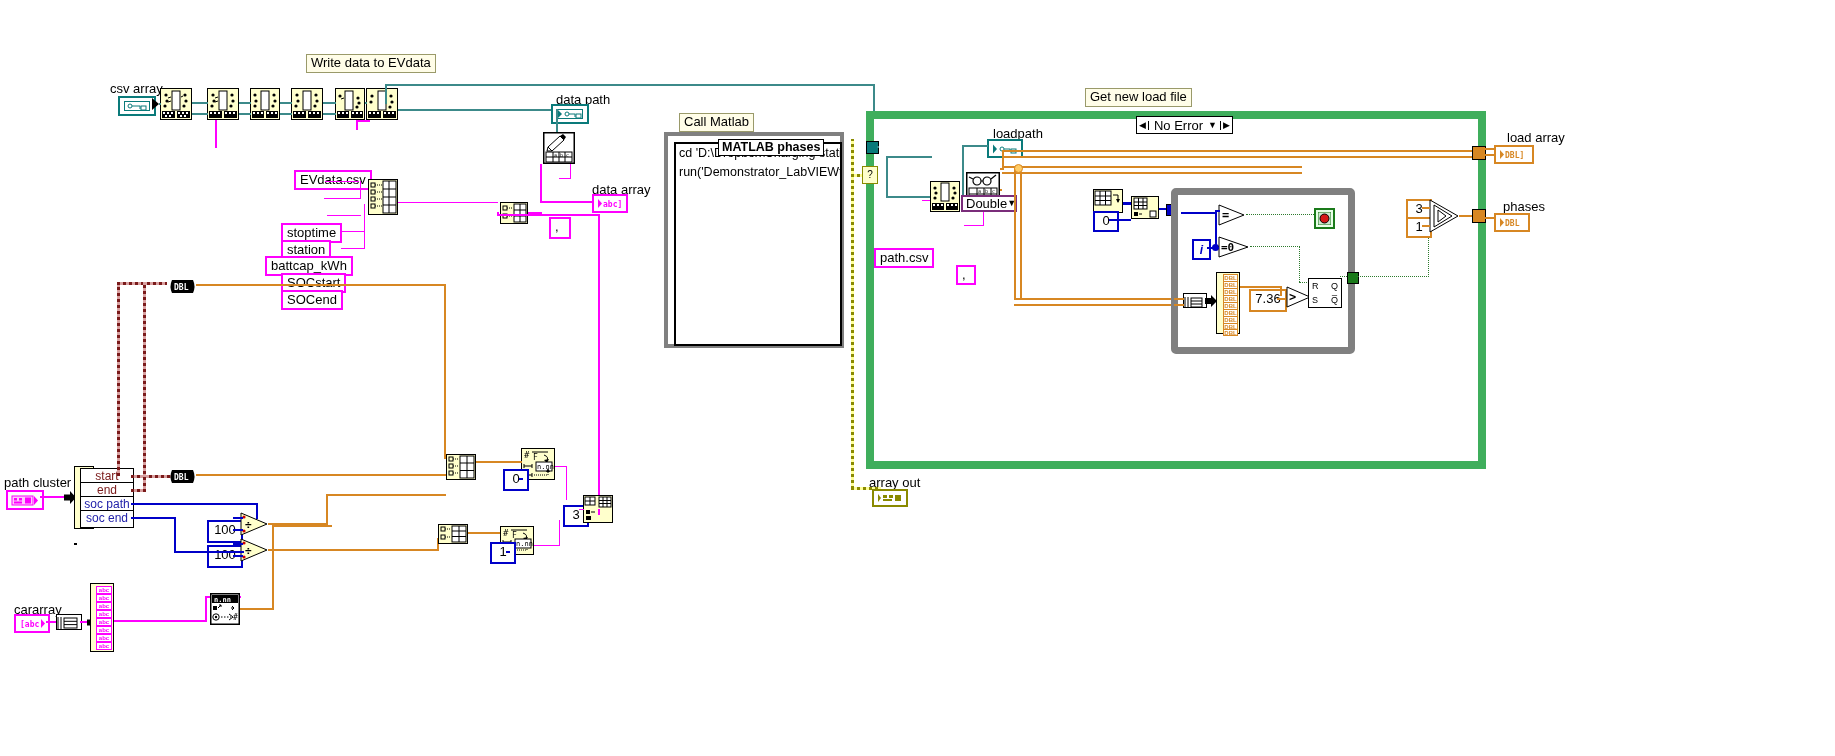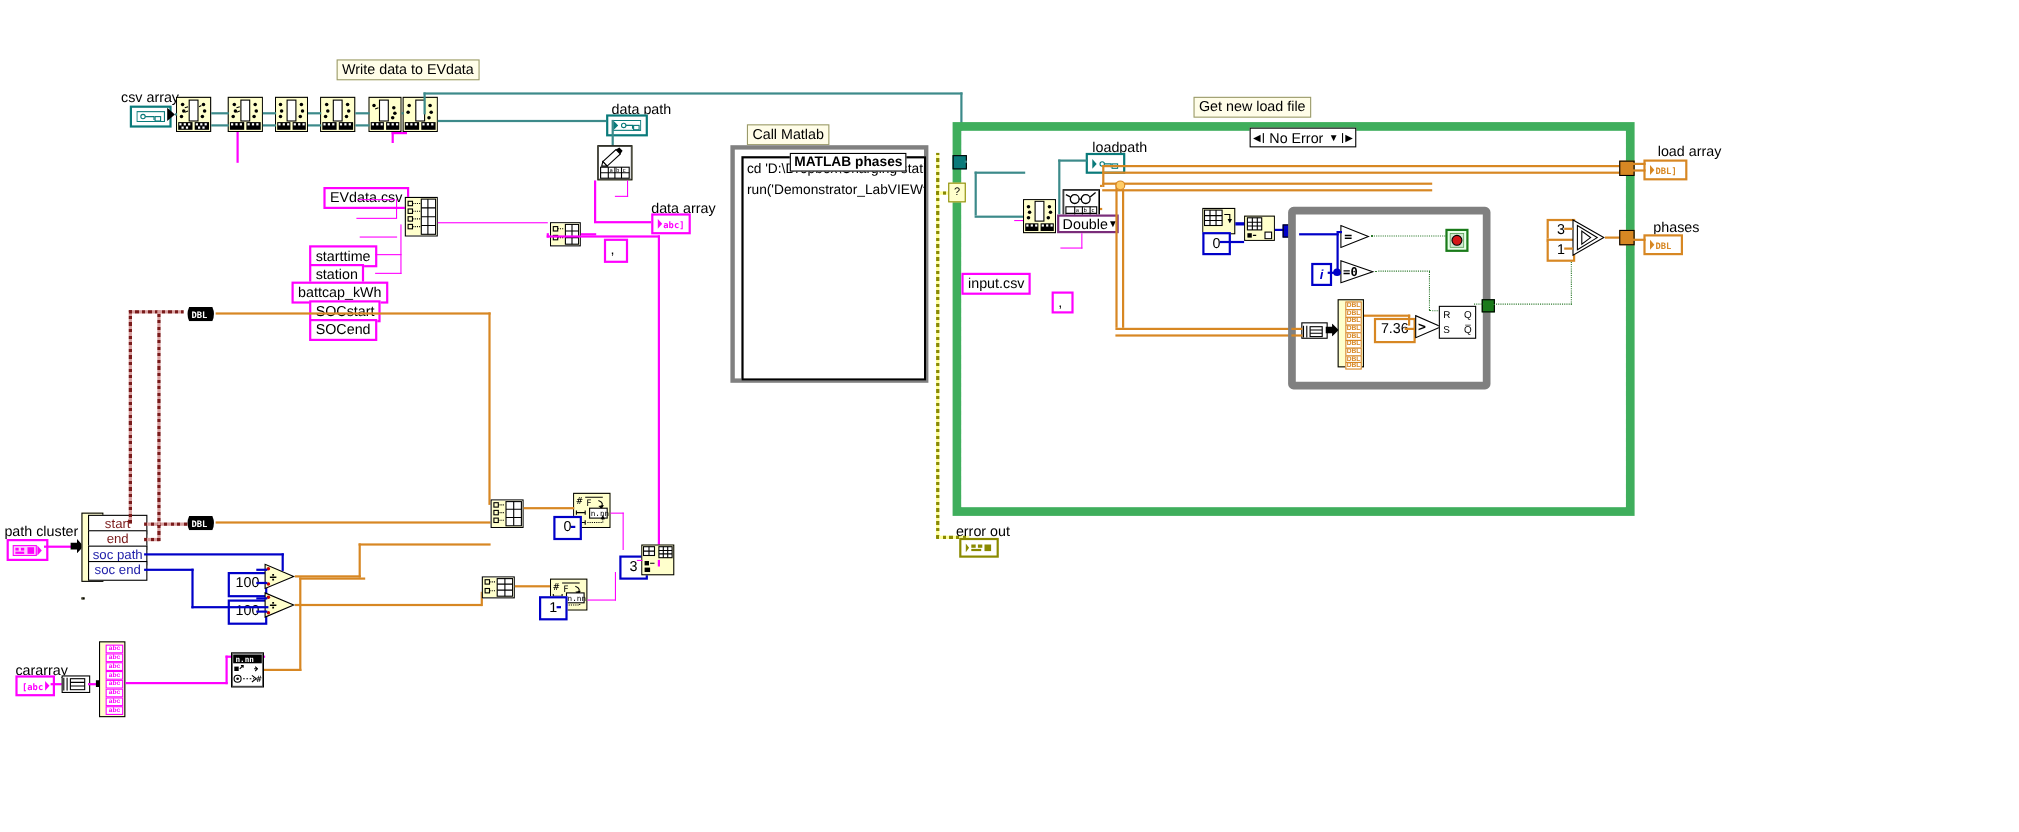--- a/index.html
+++ b/index.html
@@ -298,21 +298,21 @@
   <div class="w w-path abs" style="left:873px;top:70px;width:2px;height:60px;"></div>
 
   <div class="w w-path abs" style="left:398px;top:95px;width:158px;height:2px;"></div>
 
   <div class="abs strconst" style="left:294px;top:108px;">EVdata.csv</div>
   <div class="w w-str abs" style="left:356px;top:106px;width:2px;height:10px;"></div>
   <div class="w w-str abs" style="left:356px;top:106px;width:14px;height:2px;"></div>
 
   <div class="w w-str abs" style="left:215px;top:106px;width:2px;height:28px;"></div>
 
-  <div class="abs strconst" style="left:281px;top:161px;">starttime</div>
+  <div class="abs strconst" style="left:281px;top:161px;">stoptime</div>
   <div class="abs strconst" style="left:281px;top:178px;">station</div>
   <div class="abs strconst" style="left:265px;top:194px;">battcap_kWh</div>
   <div class="abs strconst" style="left:281px;top:211px;">SOCstart</div>
   <div class="abs strconst" style="left:281px;top:228px;">SOCend</div>
 
   <div class="node-white abs" style="left:368px;top:165px;width:30px;height:36px;">
     <svg width="28" height="34" viewBox="0 0 28 34">
       <rect x="0" y="0" width="28" height="34" fill="#ffffcc"></rect>
       <rect x="14" y="1" width="13" height="32" fill="#fff" stroke="#000"></rect>
       <g stroke="#000">
@@ -420,21 +420,21 @@
       <div class="matlab-text">cd 'D:\Dropbox\Charging station dem</div>
       <div class="matlab-text">run('Demonstrator_LabVIEWtoGAMS')</div>
     </div>
   </div>
   <div class="matlab-title" style="left:718px;top:125px;">MATLAB phases</div>
 
   <div class="abs" style="left:851px;top:125px;width:3px;height:350px;background:repeating-linear-gradient(0deg,#8a8a00 0,#8a8a00 3px,#ffff99 3px,#ffff99 6px);"></div>
   <div class="abs" style="left:851px;top:473px;width:30px;height:3px;background:repeating-linear-gradient(90deg,#8a8a00 0,#8a8a00 3px,#ffff99 3px,#ffff99 6px);"></div>
   <div class="abs" style="left:851px;top:160px;width:18px;height:3px;background:repeating-linear-gradient(90deg,#8a8a00 0,#8a8a00 3px,#ffff99 3px,#ffff99 6px);"></div>
 
-  <div class="abs lbl" style="left:869px;top:462px;">error out</div>
+  <div class="abs lbl" style="left:869px;top:462px;">array out</div>
   <div class="abs term term-err" style="left:872px;top:475px;width:32px;height:14px;">
     <svg width="27" height="10" viewBox="0 0 27 10">
       <path d="M1 1 L1 9 L4 5 Z" fill="#8a8a00"></path>
       <rect x="6" y="2" width="4" height="3" fill="#8a8a00"></rect>
       <rect x="12" y="2" width="4" height="3" fill="#8a8a00"></rect>
       <rect x="18" y="2" width="6" height="6" fill="#8a8a00"></rect>
       <rect x="6" y="6" width="9" height="2" fill="#8a8a00"></rect>
     </svg>
   </div>
 
@@ -450,21 +450,21 @@
   </div>
 
   <div class="tunnel-t abs" style="left:866px;top:127px;width:11px;height:11px;"></div>
   <div class="abs" style="left:862px;top:152px;width:14px;height:16px;border:1px solid #8a8a00;background:#ffffcc;font-size:10px;text-align:center;line-height:15px;">?</div>
 
   <div class="w w-path abs" style="left:877px;top:132px;width:2px;height:2px;"></div>
   <div class="w w-path abs" style="left:886px;top:142px;width:2px;height:40px;"></div>
   <div class="w w-path abs" style="left:886px;top:142px;width:46px;height:2px;"></div>
   <div class="w w-path abs" style="left:886px;top:182px;width:46px;height:2px;"></div>
 
-  <div class="abs strconst" style="left:874px;top:186px;">input.csv</div>
+  <div class="abs strconst" style="left:874px;top:186px;">path.csv</div>
   <div class="w w-str abs" style="left:922px;top:186px;width:12px;height:1px;"></div>
 
   <div class="vinode abs" style="left:930px;top:167px;width:30px;height:31px;">
     <svg width="28" height="29" viewBox="0 0 28 29">
       <rect x="0" y="0" width="28" height="29" fill="#ffffcc"></rect>
       <rect x="10" y="1" width="8" height="18" fill="#fff" stroke="#000"></rect>
       <circle cx="4" cy="6" r="1.6" fill="#000"></circle>
         <circle cx="5" cy="11" r="1.6" fill="#000"></circle>
         <circle cx="4" cy="16" r="1.6" fill="#000"></circle>
       <circle cx="23" cy="6" r="1.6" fill="#000"></circle>

